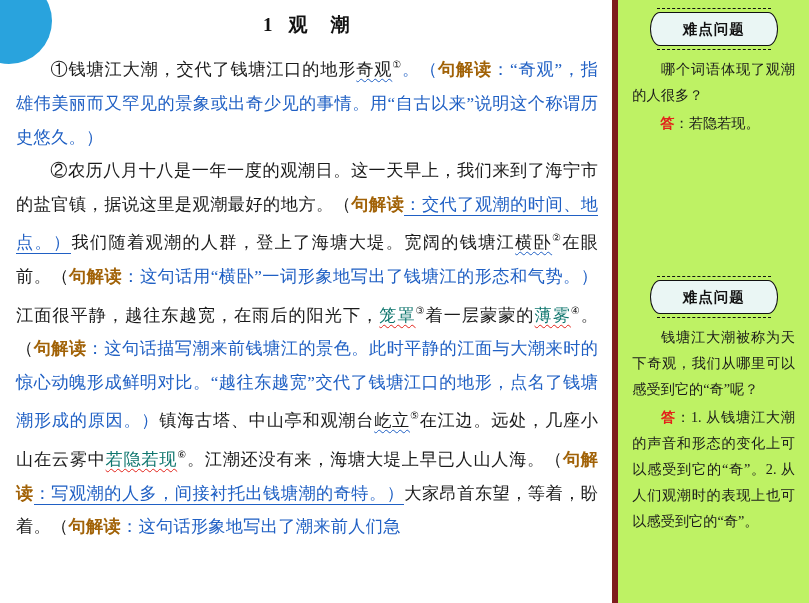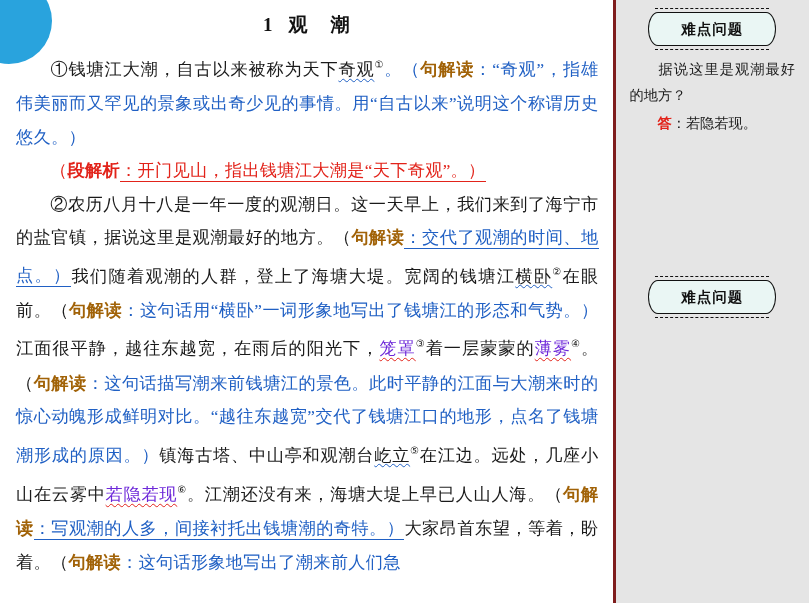--- a/index.html
+++ b/index.html
@@ -54,21 +54,21 @@
     color: #1a1a1a;
     text-align: justify;
     letter-spacing: 0.3px;
   }
   .p { margin: 0; text-indent: 0; }
   .indent { display: inline-block; width: 34px; }
 
   
   .red { color: #e2231a; }
   .blue { color: #2060c4; }
-  .pink { color: #6d28d9; font-family: Liberation Mono, monospace; }
+  .pink { color: #0f766e; }
   .label-red { color: #e2231a; font-weight: bold; }
   .label-blue { color: #a16207; font-weight: bold; }
   .u-solid-blue {
     border-bottom: 1.4px solid #2060c4;
     padding-bottom: 1px;
   }
   .u-solid-red {
     border-bottom: 1.4px solid #e2231a;
     padding-bottom: 1px;
   }
@@ -85,25 +85,25 @@
     text-decoration-style: wavy;
     text-decoration-color: #e2231a;
     text-underline-offset: 3px;
     text-decoration-thickness: 1px;
   }
   .sup { font-size: 10px; vertical-align: super; }
 
   
   .side-col {
     width: 210px;
-    background: #e5e5e5;
+    background: #bef264;
     box-sizing: border-box;
     padding: 12px 14px 0 14px;
     position: relative;
-    border-left: 3px solid #7f1d1d;
+    border-left: 6px solid #7f1d1d;
   }
   .side-block { margin-bottom: 26px; }
   .tag {
     width: 126px;
     margin: 0 auto 10px auto;
     text-align: center;
     font-size: 14.5px;
     font-weight: bold;
     color: #111;
     padding: 7px 0 6px 0;
@@ -141,41 +141,46 @@
   <div class="corner-blob"></div>
 
   <div class="main-col">
 
     <div class="title">
       <span class="num">1</span><span>观　潮</span>
     </div>
 
     <div class="body-text">
 
-      <p class="p"><span class="indent"></span><span>①钱塘江大潮，自古以来被称为天下</span><span class="u-wave">奇观</span><span class="sup">①</span><span class="blue">。（</span><span class="label-blue">句解读</span><span class="blue">：“奇观”，指雄伟美丽而又罕见的景象或出奇少见的事情。用“自古以来”说明这个称谓历史悠久。）</span></p>
+      <p class="p"><span class="indent"></span><span>①钱塘江大潮，交代了钱塘江口的地形</span><span class="u-wave">奇观</span><span class="sup">①</span><span class="blue">。（</span><span class="label-blue">句解读</span><span class="blue">：“奇观”，指雄伟美丽而又罕见的景象或出奇少见的事情。用“自古以来”说明这个称谓历史悠久。）</span></p>
 
-      <p class="p"><span class="indent"></span><span class="red">（</span><span class="label-red">段解析</span><span class="red u-solid-red">：开门见山，指出钱塘江大潮是“天下奇观”。）</span></p>
 
       <p class="p"><span class="indent"></span><span>②农历八月十八是一年一度的观潮日。这一天早上，我们来到了海宁市的盐官镇，据说这里是观潮最好的地方。（</span><span class="label-blue">句解读</span><span class="blue u-solid-blue">：交代了观潮的时间、地点。）</span><span>我们随着观潮的人群，登上了海塘大堤。宽阔的钱塘江</span><span class="u-wave">横卧</span><span class="sup">②</span><span>在眼前。（</span><span class="label-blue">句解读</span><span class="blue">：这句话用“横卧”一词形象地写出了钱塘江的形态和气势。）</span><span>江面很平静，越往东越宽，在雨后的阳光下，</span><span class="pink u-wave-red">笼罩</span><span class="sup">③</span><span>着一层蒙蒙的</span><span class="pink u-wave-red">薄雾</span><span class="sup">④</span><span>。（</span><span class="label-blue">句解读</span><span class="blue">：这句话描写潮来前钱塘江的景色。此时平静的江面与大潮来时的惊心动魄形成鲜明对比。“越往东越宽”交代了钱塘江口的地形，点名了钱塘潮形成的原因。）</span><span>镇海古塔、中山亭和观潮台</span><span class="u-wave">屹立</span><span class="sup">⑤</span><span>在江边。远处，几座小山在云雾中</span><span class="pink u-wave-red">若隐若现</span><span class="sup">⑥</span><span>。江潮还没有来，海塘大堤上早已人山人海。（</span><span class="label-blue">句解读</span><span class="blue u-solid-blue">：写观潮的人多，间接衬托出钱塘潮的奇特。）</span><span>大家昂首东望，等着，盼着。（</span><span class="label-blue">句解读</span><span class="blue">：这句话形象地写出了潮来前人们急</span></p>
 
     </div>
   </div>
 
   <div class="side-col">
 
     <div class="side-block">
       <div class="tag">难点问题</div>
       <div class="side-q">
-        <span class="ind"></span><span>据说这里是观潮最好的地方？</span>
+        <span class="ind"></span><span>哪个词语体现了观潮的人很多？</span>
       </div>
       <div class="side-q side-a">
         <span class="ind"></span><span class="ans-label">答</span><span>：若隐若现。</span>
       </div>
     </div>
 
     <div class="blockgap1"></div>
 
     <div class="side-block">
       <div class="tag">难点问题</div>
+      <div class="side-q">
+        <span class="ind"></span><span>钱塘江大潮被称为天下奇观，我们从哪里可以感受到它的“奇”呢？</span>
+      </div>
+      <div class="side-q side-a">
+        <span class="ind"></span><span class="ans-label">答</span><span>：1. 从钱塘江大潮的声音和形态的变化上可以感受到它的“奇”。2. 从人们观潮时的表现上也可以感受到它的“奇”。</span>
+      </div>
     </div>
 
   </div>
 </div>
 
 </body></html>

